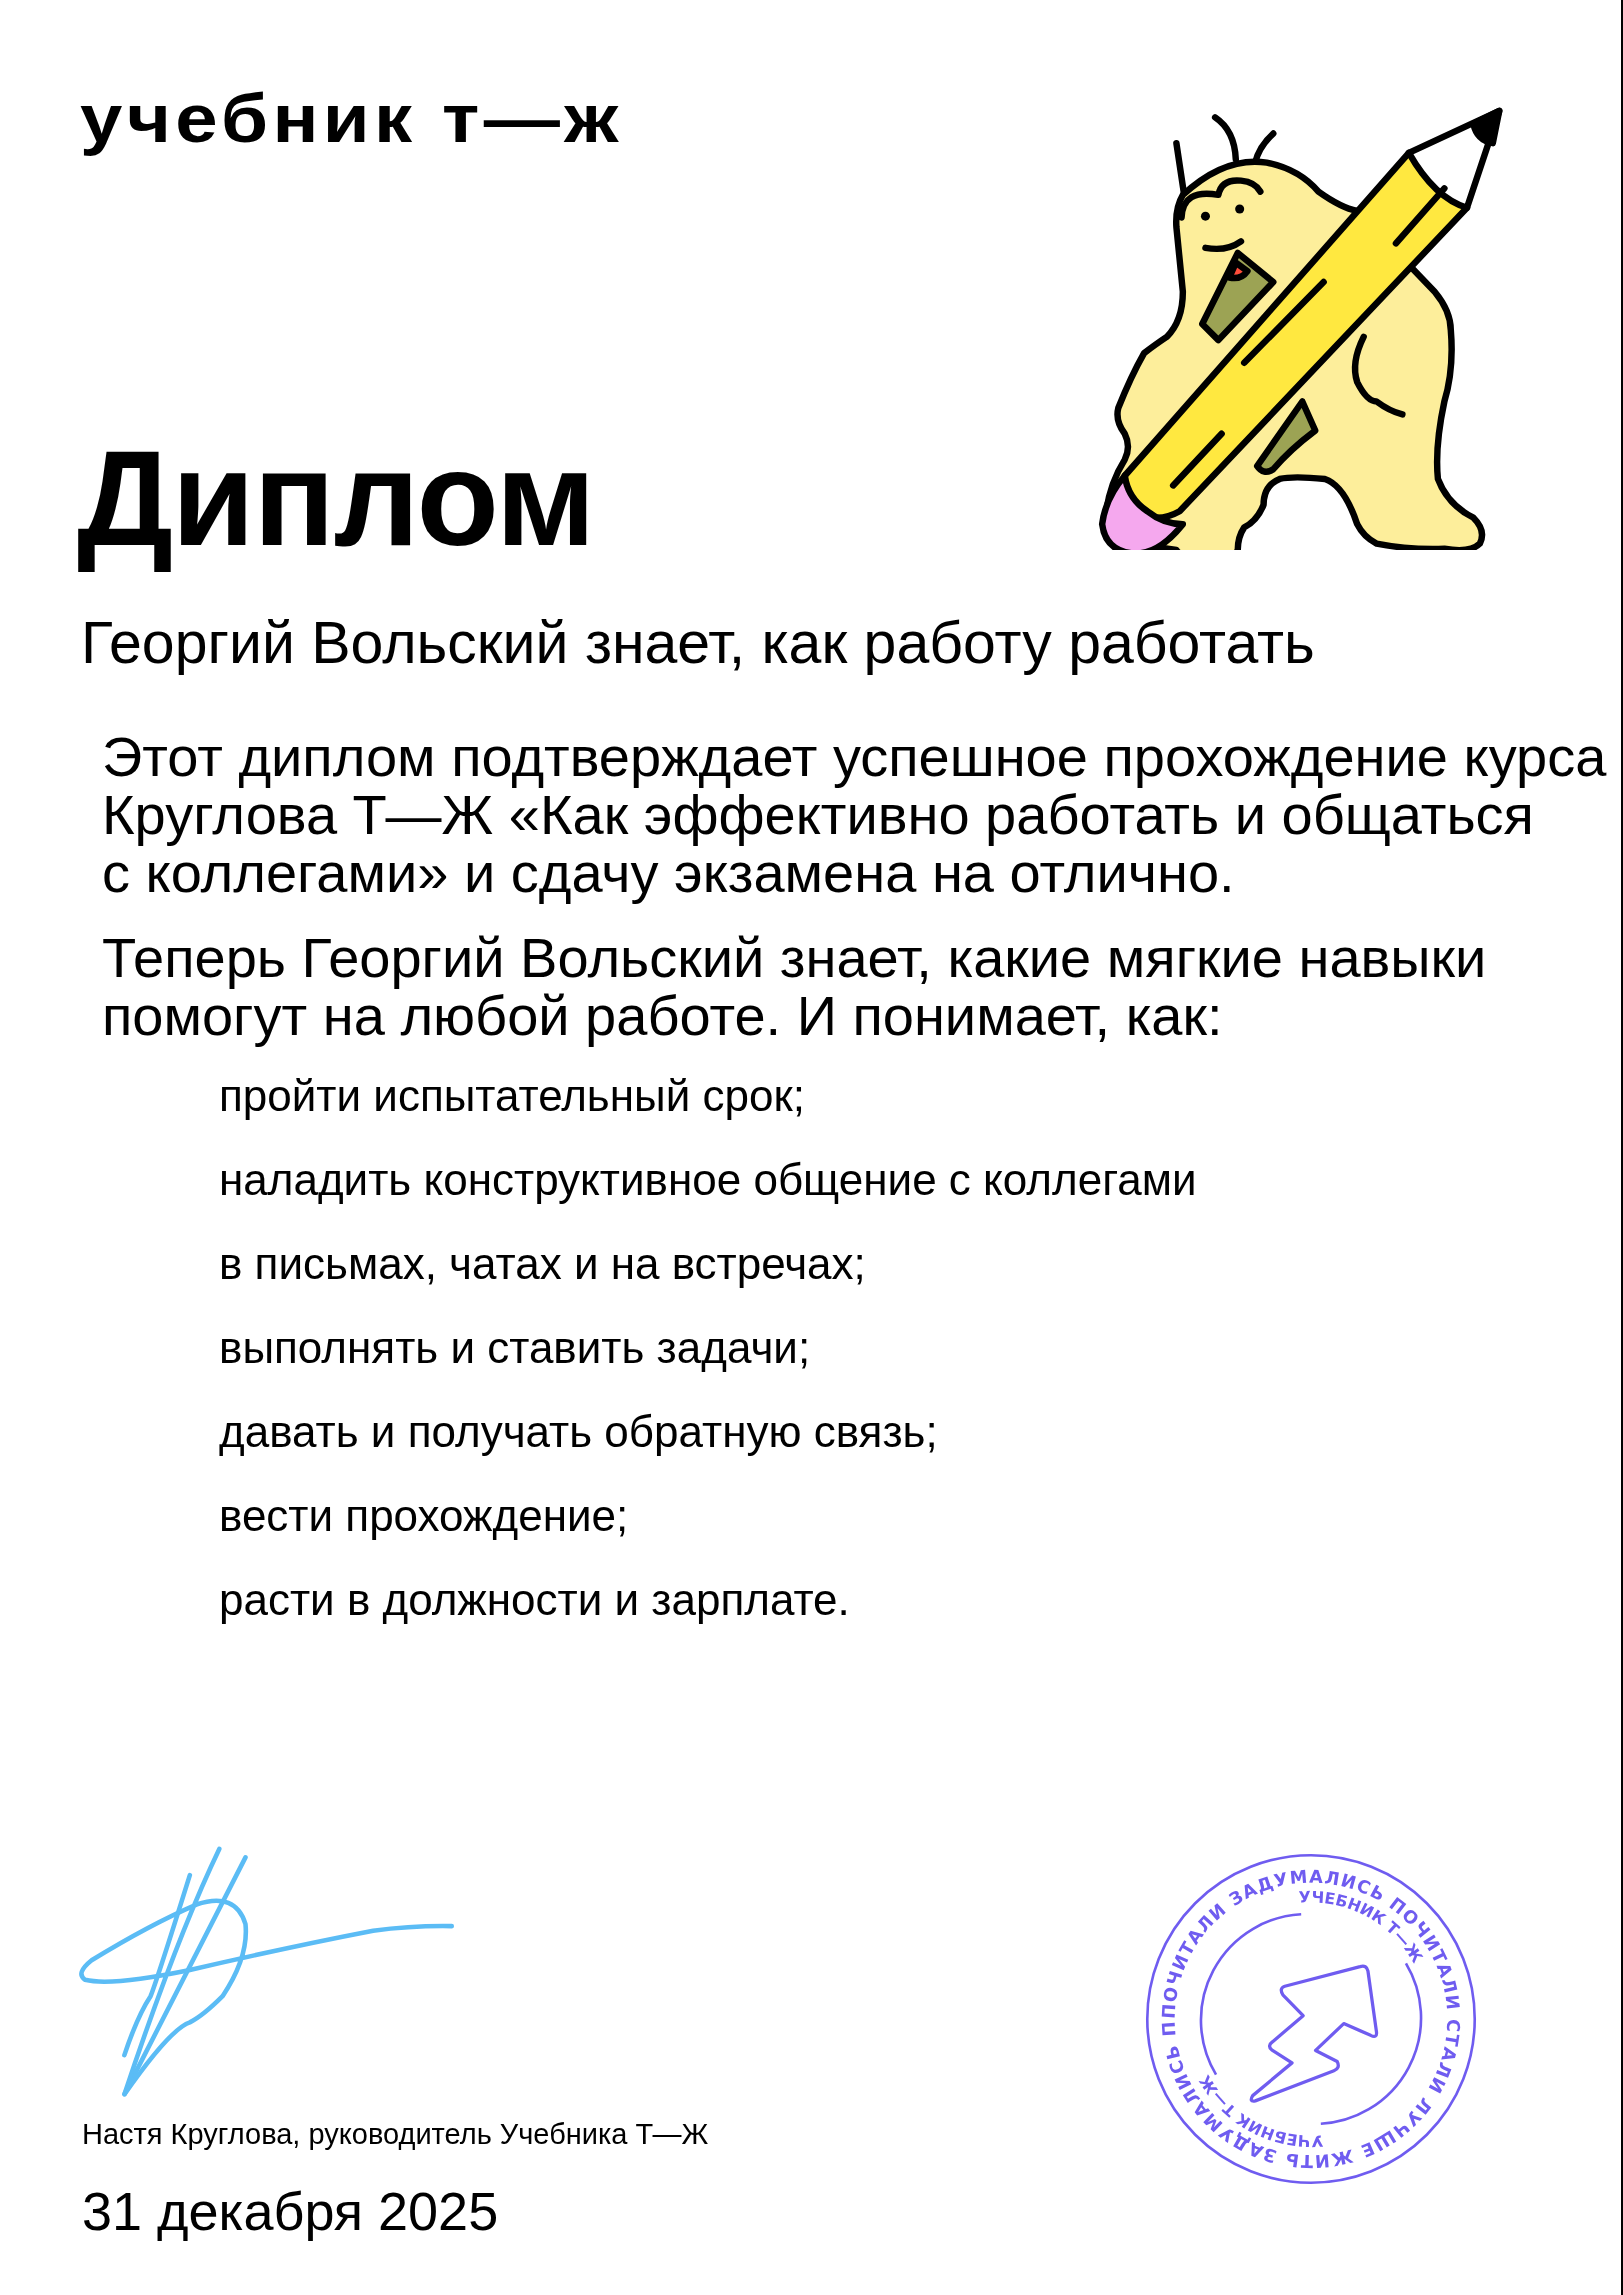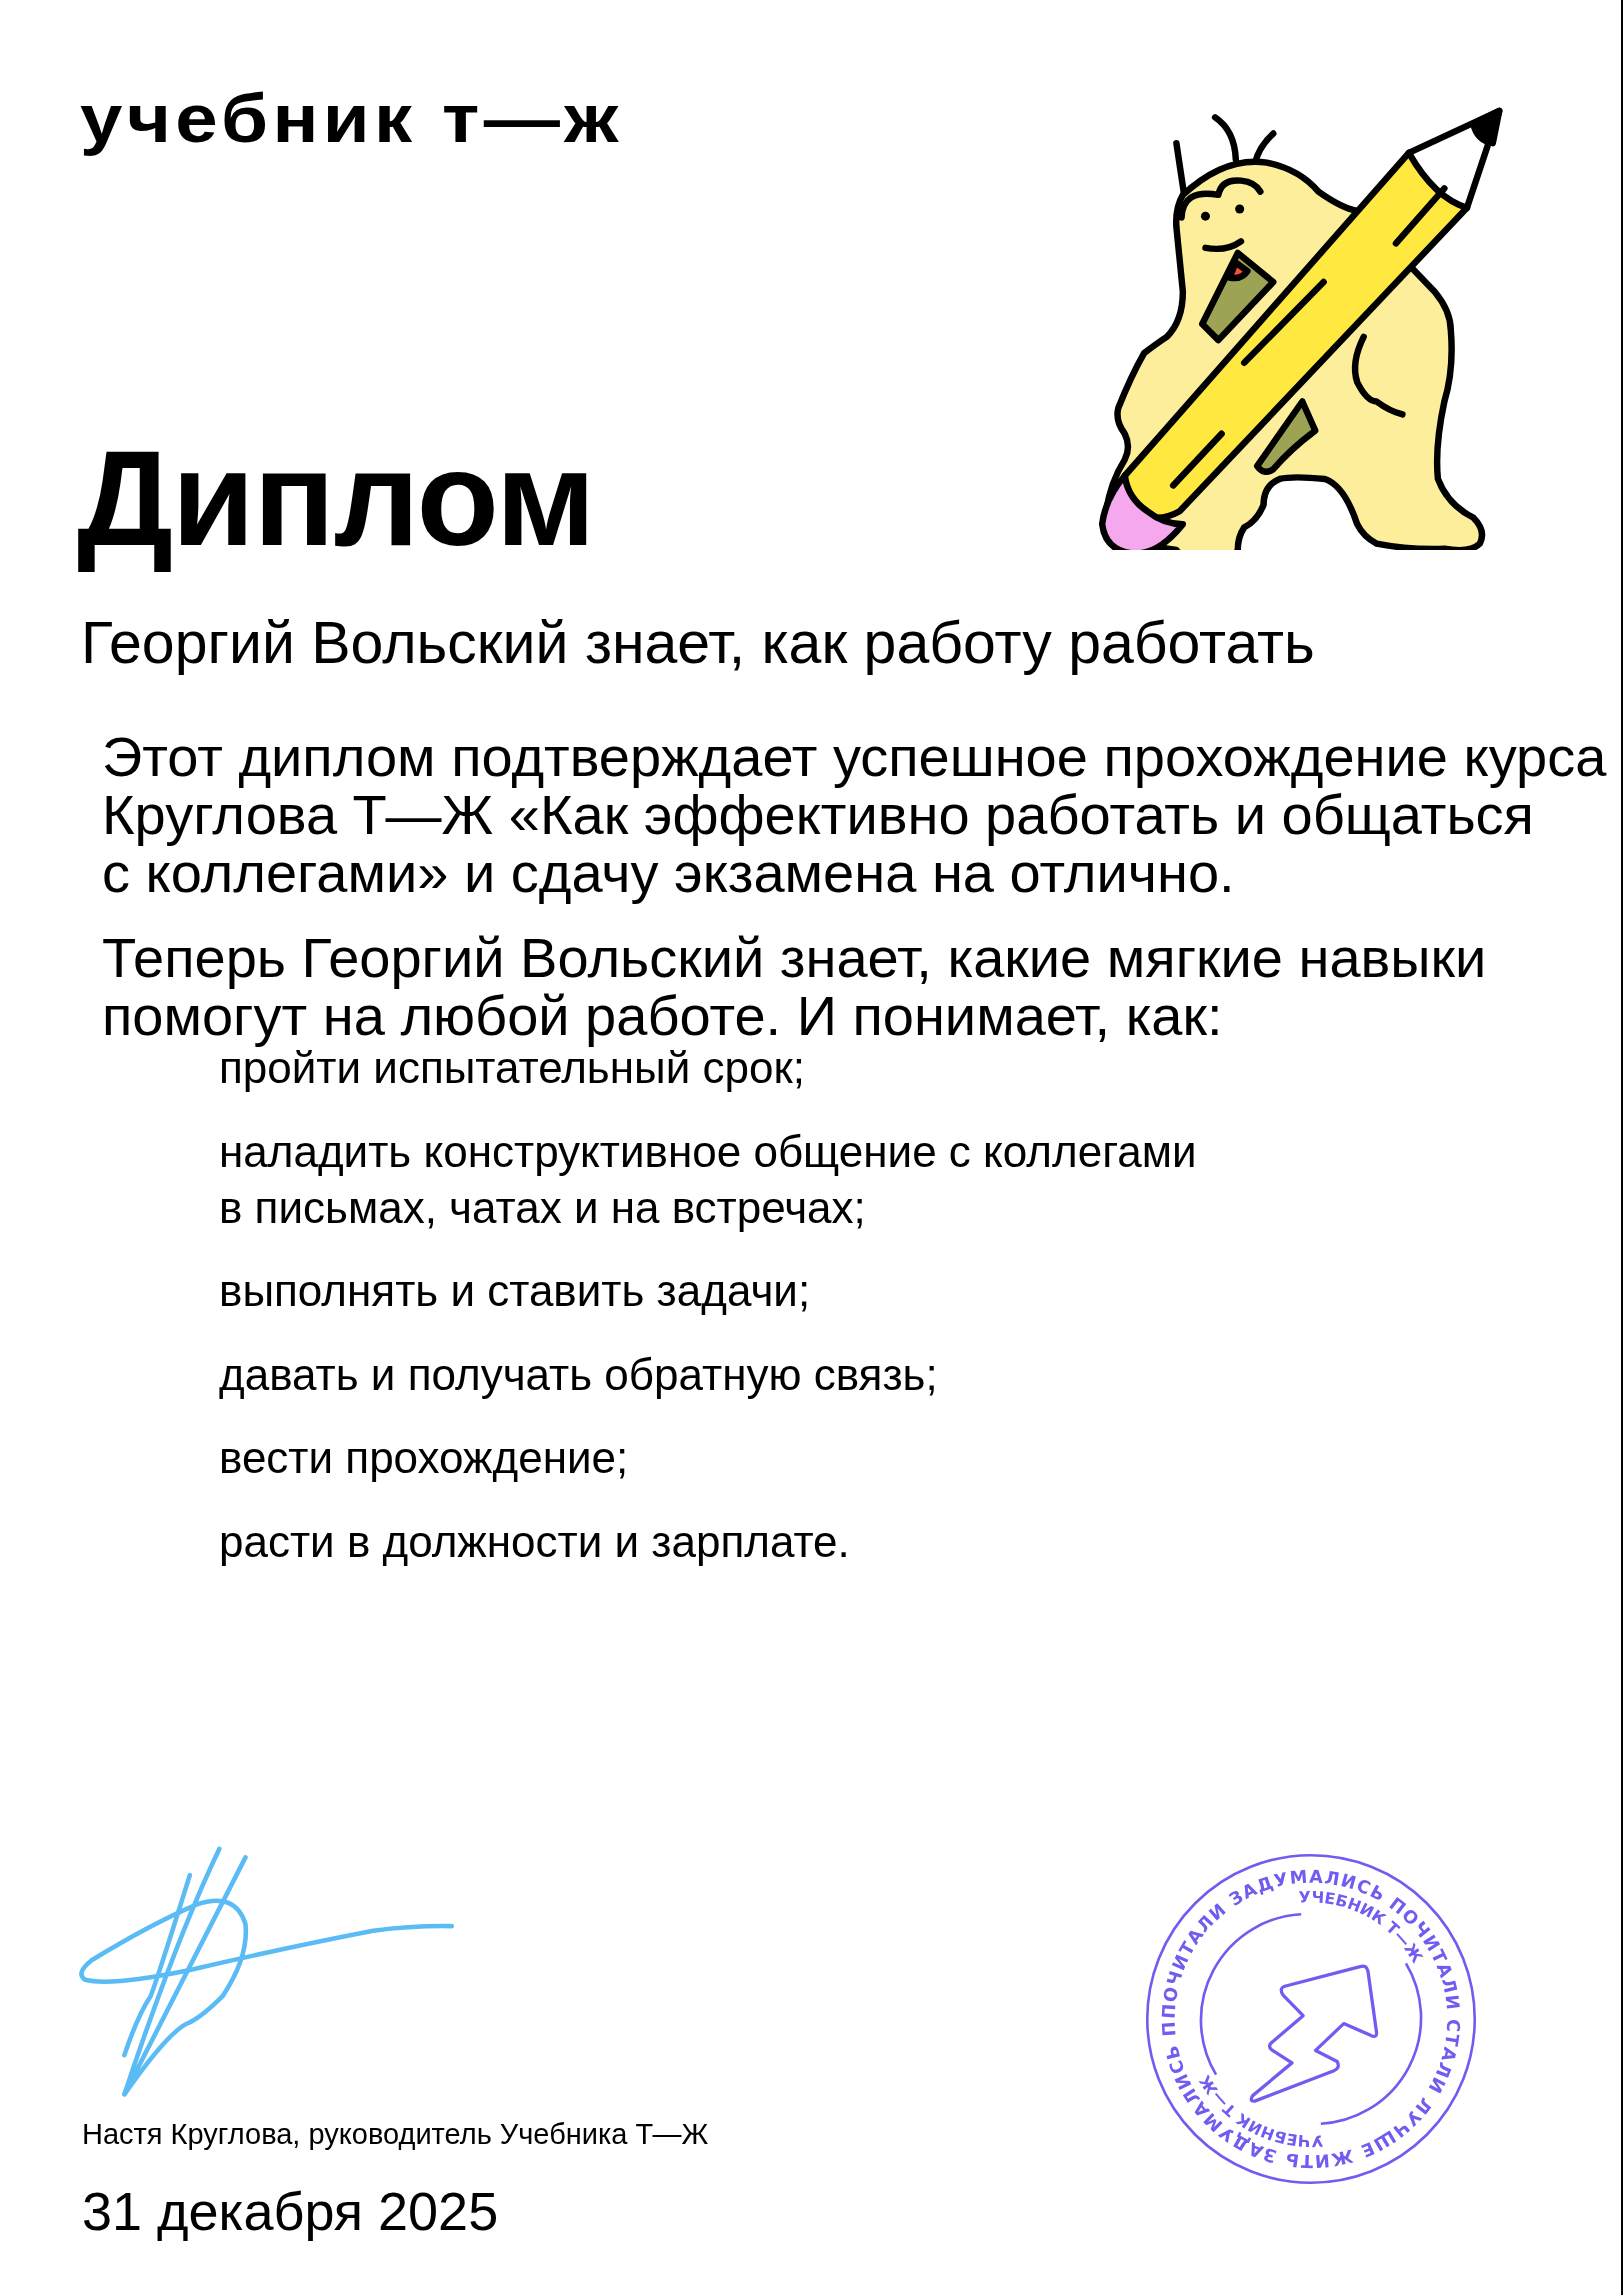--- a/index.html
+++ b/index.html
@@ -10,21 +10,21 @@
   .abs { position:absolute; white-space:nowrap; }
   .logo { left:80px; top:84px; font-size:68px; font-weight:bold; letter-spacing:3.9px; line-height:1; transform:scaleX(1.12); transform-origin:left top; }
   .title { left:77px; top:431px; font-size:135px; font-weight:bold; line-height:1; letter-spacing:-1.3px; }
   .subtitle { left:81px; top:614px; font-size:59px; line-height:1; }
   .para { left:82px; font-size:56px; line-height:58px;margin-left:20px; }
   .para span { display:block; }
   .p1 { top:728px; }
   .p2 { top:929px; }
   .list { position:absolute; left:219px; top:1040px; margin:0; padding:0; list-style:none; font-size:44px; line-height:56px; }
   .list li { margin:0 0 27.5px 0; }
-  .list li span { display:block; }
+  .list li span { display:block;margin-top:28px; }
   .footer-name { left:82px; top:2120px; font-size:29px; line-height:1; }
   .footer-date { left:82px; top:2184px; font-size:54px; line-height:1; }
   .mascot { position:absolute; left:1086px; top:98px; width:452px; height:452px; }
   .signature { position:absolute; left:72px; top:1839px; width:419px; height:262px; }
   .stamp { position:absolute; left:1144px; top:1852px; width:334px; height:334px; }
 </style>
 </head>
 <body>
 
 <div class="page">

